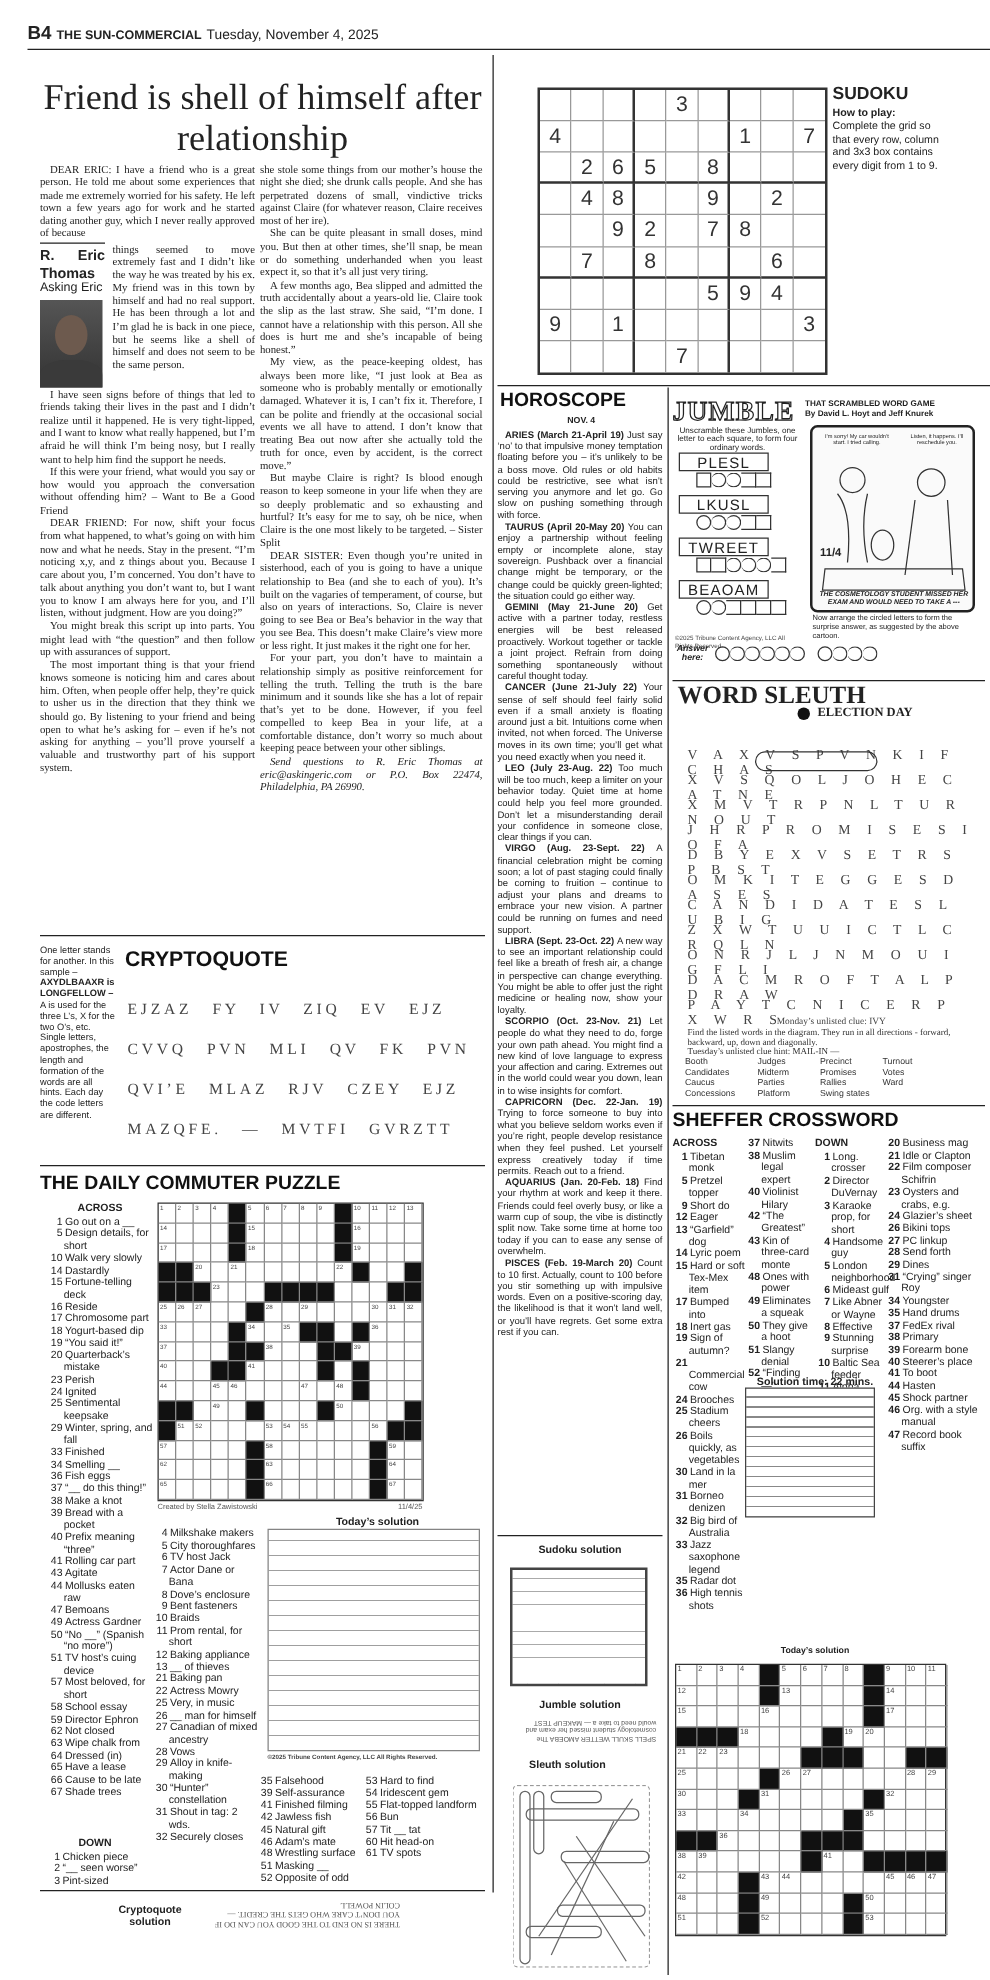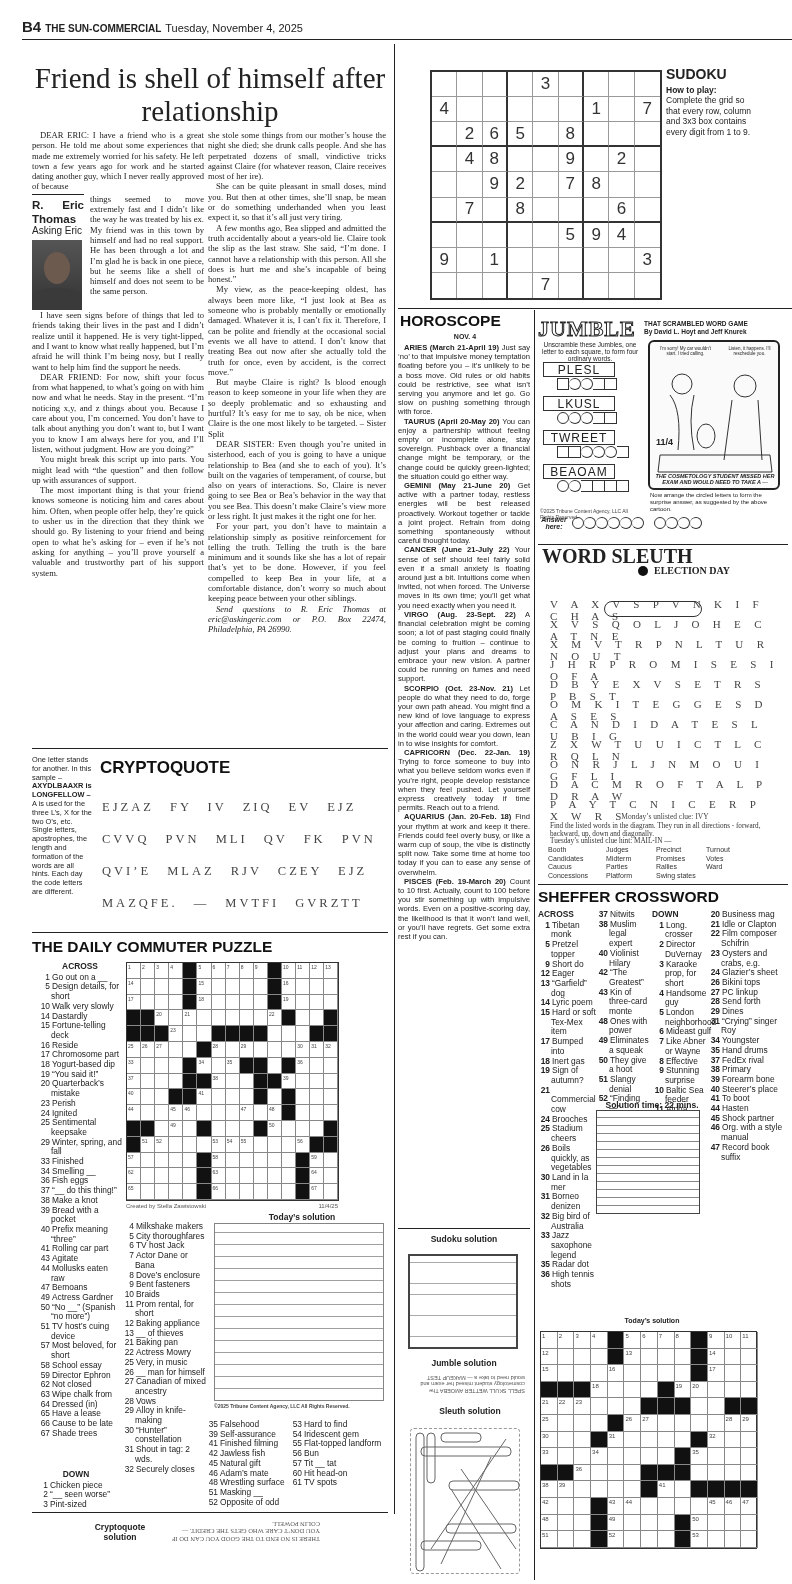--- a/index.html
+++ b/index.html
@@ -64,20 +64,21 @@
       <div class="nm">R. Eric Thomas</div>
       <div class="sub">Asking Eric</div>
       <div class="photo">
           <div class="shirt"></div>
           <div class="face"></div>
         </div>
     </div>
     <p style="text-indent:0">things seemed to move extremely fast and I didn’t like the way he was treated by his ex. My friend was in this town by himself and had no real support. He has been through a lot and I’m glad he is back in one piece, but he seems like a shell of himself and does not seem to be the same person.</p>
   </div>
   <p>I have seen signs before of things that led to friends taking their lives in the past and I didn’t realize until it happened. He is very tight-lipped, and I want to know what really happened, but I’m afraid he will think I’m being nosy, but I really want to help him find the support he needs.</p>
+  <p>If this were your friend, what would you say or how would you approach the conversation without offending him? – Want to Be a Good Friend</p>
   <p>DEAR FRIEND: For now, shift your focus from what happened, to what’s going on with him now and what he needs. Stay in the present. “I’m noticing x,y, and z things about you. Because I care about you, I’m concerned. You don’t have to talk about anything you don’t want to, but I want you to know I am always here for you, and I’ll listen, without judgment. How are you doing?”</p>
   <p>You might break this script up into parts. You might lead with “the question” and then follow up with assurances of support.</p>
   <p>The most important thing is that your friend knows someone is noticing him and cares about him. Often, when people offer help, they’re quick to usher us in the direction that they think we should go. By listening to your friend and being open to what he’s asking for – even if he’s not asking for anything – you’ll prove yourself a valuable and trustworthy part of his support system.</p>
 </div>
 <div class="col body9" style="left:208px;top:130px;width:178px">
   <p style="text-indent:0">she stole some things from our mother’s house the night she died; she drunk calls people. And she has perpetrated dozens of small, vindictive tricks against Claire (for whatever reason, Claire receives most of her ire).</p>
   <p>She can be quite pleasant in small doses, mind you. But then at other times, she’ll snap, be mean or do something underhanded when you least expect it, so that it’s all just very tiring.</p>
   <p>A few months ago, Bea slipped and admitted the truth accidentally about a years-old lie. Claire took the slip as the last straw. She said, “I’m done. I cannot have a relationship with this person. All she does is hurt me and she’s incapable of being honest.”</p>
   <p>My view, as the peace-keeping oldest, has always been more like, “I just look at Bea as someone who is probably mentally or emotionally damaged. Whatever it is, I can’t fix it. Therefore, I can be polite and friendly at the occasional social events we all have to attend. I don’t know that treating Bea out now after she actually told the truth for once, even by accident, is the correct move.”</p>
   <p>But maybe Claire is right? Is blood enough reason to keep someone in your life when they are so deeply problematic and so exhausting and hurtful? It’s easy for me to say, oh be nice, when Claire is the one most likely to be targeted. – Sister Split</p>
@@ -526,33 +527,35 @@
 
 <div class="rule" style="left:398px;top:308px;width:394px"></div>
 
 <h2 class="abs sec" style="left:400px;top:312px;width:130px;font-size:15.5px">HOROSCOPE</h2>
 <div class="abs sans" style="left:400px;top:333px;width:130px;text-align:center;font-weight:bold;font-size:7px">NOV. 4</div>
 <div class="col horo" id="horo" style="left:398px;top:343px;width:132px">
     <p><b>ARIES (March 21-April 19) </b>Just say ‘no’ to that impulsive money temptation floating before you – it’s unlikely to be a boss move. Old rules or old habits could be restrictive, see what isn’t serving you anymore and let go. Go slow on pushing something through with force.</p>
     <p><b>TAURUS (April 20-May 20) </b>You can enjoy a partnership without feeling empty or incomplete alone, stay sovereign. Pushback over a financial change might be temporary, or the change could be quickly green-lighted; the situation could go either way.</p>
     <p><b>GEMINI (May 21-June 20) </b>Get active with a partner today, restless energies will be best released proactively. Workout together or tackle a joint project. Refrain from doing something spontaneously without careful thought today.</p>
     <p><b>CANCER (June 21-July 22) </b>Your sense of self should feel fairly solid even if a small anxiety is floating around just a bit. Intuitions come when invited, not when forced. The Universe moves in its own time; you’ll get what you need exactly when you need it.</p>
+    <p><b>LEO (July 23-Aug. 22) </b>Too much will be too much, keep a limiter on your behavior today. Quiet time at home could help you feel more grounded. Don’t let a misunderstanding derail your confidence in someone close, clear things if you can.</p>
     <p><b>VIRGO (Aug. 23-Sept. 22) </b>A financial celebration might be coming soon; a lot of past staging could finally be coming to fruition – continue to adjust your plans and dreams to embrace your new vision. A partner could be running on fumes and need support.</p>
+    <p><b>LIBRA (Sept. 23-Oct. 22) </b>A new way to see an important relationship could feel like a breath of fresh air, a change in perspective can change everything. You might be able to offer just the right medicine or healing now, show your loyalty.</p>
     <p><b>SCORPIO (Oct. 23-Nov. 21) </b>Let people do what they need to do, forge your own path ahead. You might find a new kind of love language to express your affection and caring. Extremes out in the world could wear you down, lean in to wise insights for comfort.</p>
     <p><b>CAPRICORN (Dec. 22-Jan. 19) </b>Trying to force someone to buy into what you believe seldom works even if you’re right, people develop resistance when they feel pushed. Let yourself express creatively today if time permits. Reach out to a friend.</p>
     <p><b>AQUARIUS (Jan. 20-Feb. 18) </b>Find your rhythm at work and keep it there. Friends could feel overly busy, or like a warm cup of soup, the vibe is distinctly split now. Take some time at home too today if you can to ease any sense of overwhelm.</p>
     <p><b>PISCES (Feb. 19-March 20) </b>Count to 10 first. Actually, count to 100 before you stir something up with impulsive words. Even on a positive-scoring day, the likelihood is that it won’t land well, or you’ll have regrets. Get some extra rest if you can.</p>
   </div>
 
 <div class="rule" style="left:398px;top:1228px;width:132px"></div>
 <div class="abs sans" style="left:398px;top:1234px;width:132px;text-align:center;font-weight:bold;font-size:8.5px">Sudoku solution</div>
 <div class="abs" style="left:408px;top:1254px;width:110px;height:95px;border:2px solid #444;background:repeating-linear-gradient(0deg,#fff 0 10px,#aaa 10px 10.6px),repeating-linear-gradient(90deg,#fff 0 11.9px,#aaa 11.9px 12.3px)"></div>
 <div class="abs sans" style="left:398px;top:1358px;width:132px;text-align:center;font-weight:bold;font-size:8.5px">Jumble solution</div>
 <div class="abs" style="left:405px;top:1374px;width:120px;font-size:5.5px;line-height:6.5px;color:#555;transform:rotate(180deg);font-family:'Liberation Sans',sans-serif">SPELL SKULL WETTER AMOEBA The cosmetology student missed her exam and would need to take a — MAKEUP TEST</div>
-<div class="abs sans" style="left:404px;top:1406px;width:132px;text-align:center;font-weight:bold;font-size:8.5px">Sleuth solution</div>
+<div class="abs sans" style="left:388px;top:1406px;width:132px;text-align:center;font-weight:bold;font-size:8.5px">Sleuth solution</div>
 <div class="abs" style="left:410px;top:1428px;width:110px;height:146px;border:1px dashed #999;border-radius:4px">
   <svg width="110" height="146" viewBox="0 0 110 146">
     <g fill="none" stroke="#666" stroke-width="1">
       <rect x="5" y="4" width="8" height="138" rx="4"></rect>
       <rect x="16" y="4" width="8" height="50" rx="4"></rect>
       <rect x="30" y="4" width="40" height="9" rx="4"></rect>
       <rect x="10" y="18" width="90" height="9" rx="4"></rect>
       <rect x="38" y="52" width="70" height="9" rx="4"></rect>
       <rect x="35" y="95" width="70" height="9" rx="4"></rect>
       <rect x="10" y="112" width="60" height="9" rx="4"></rect>

